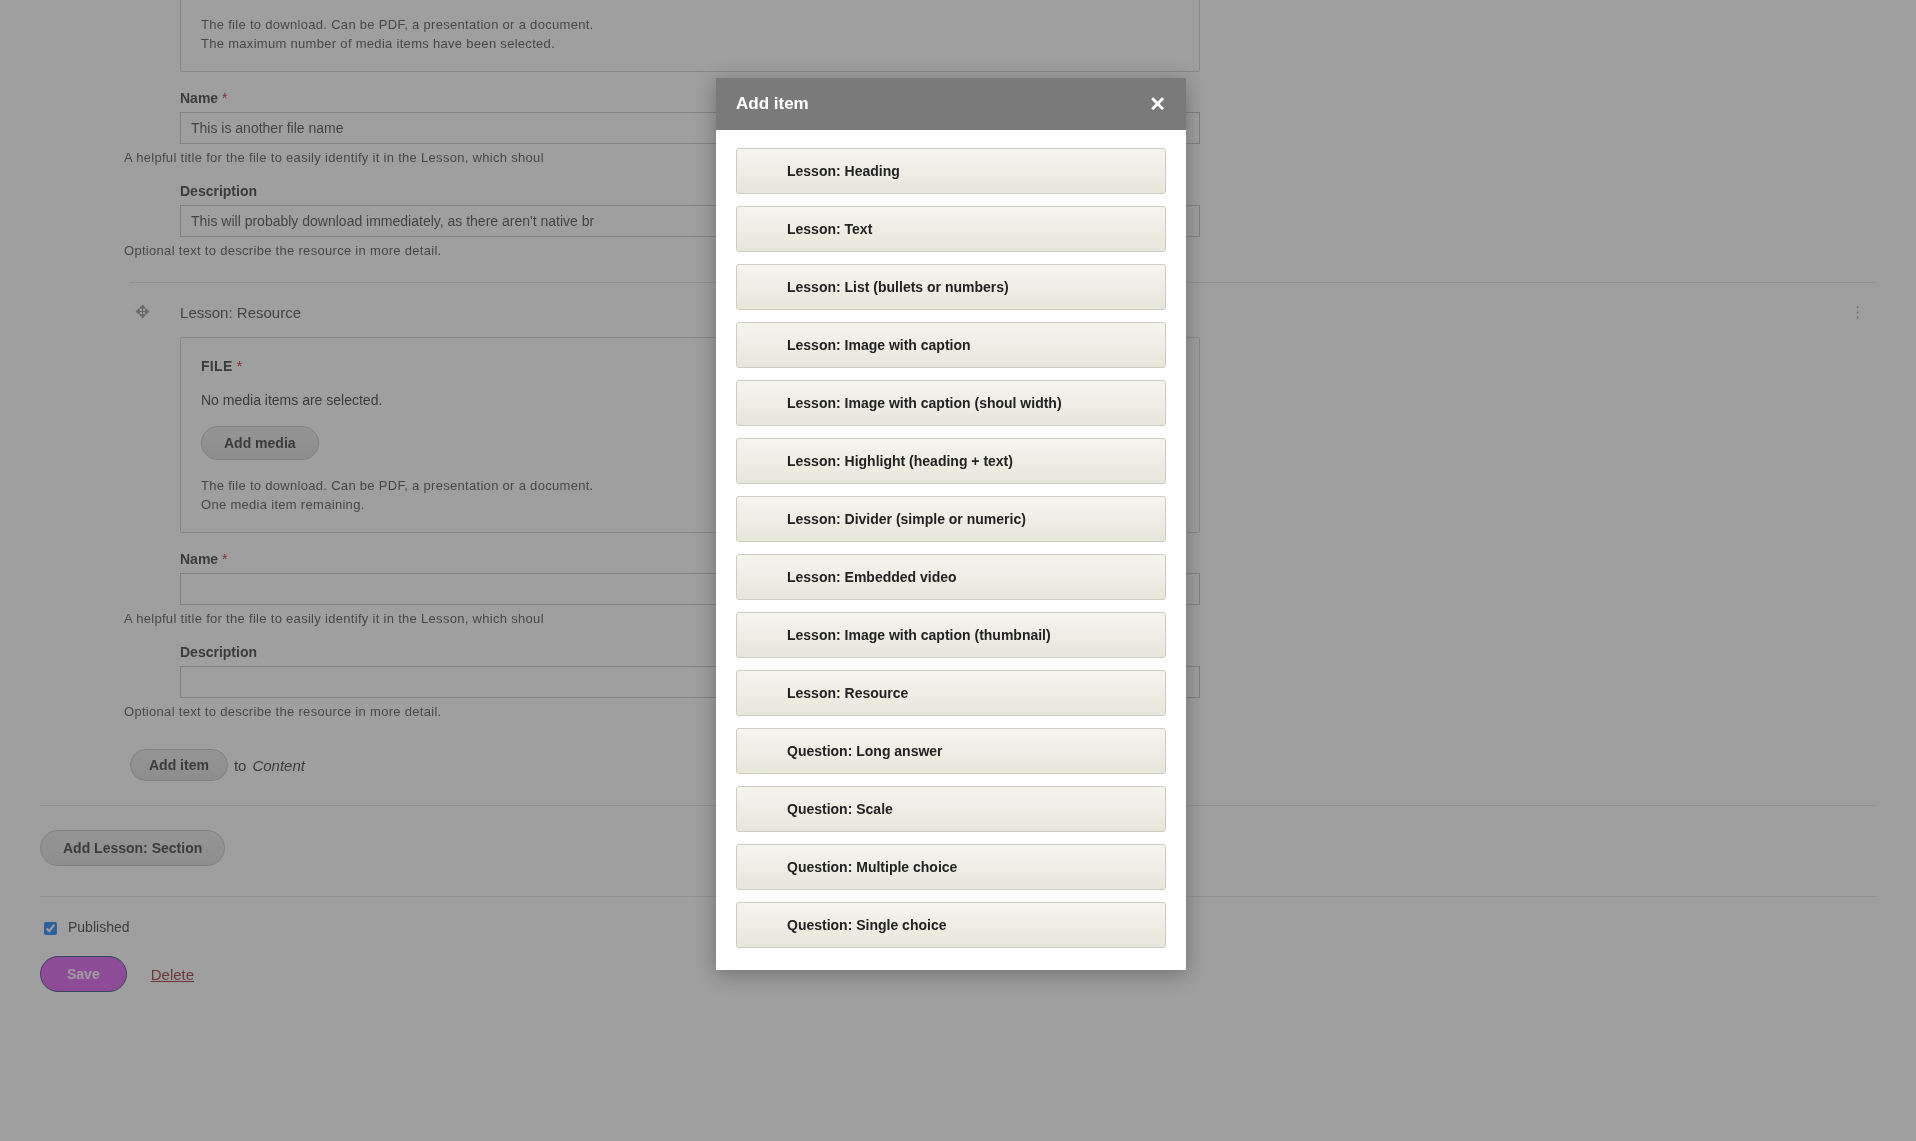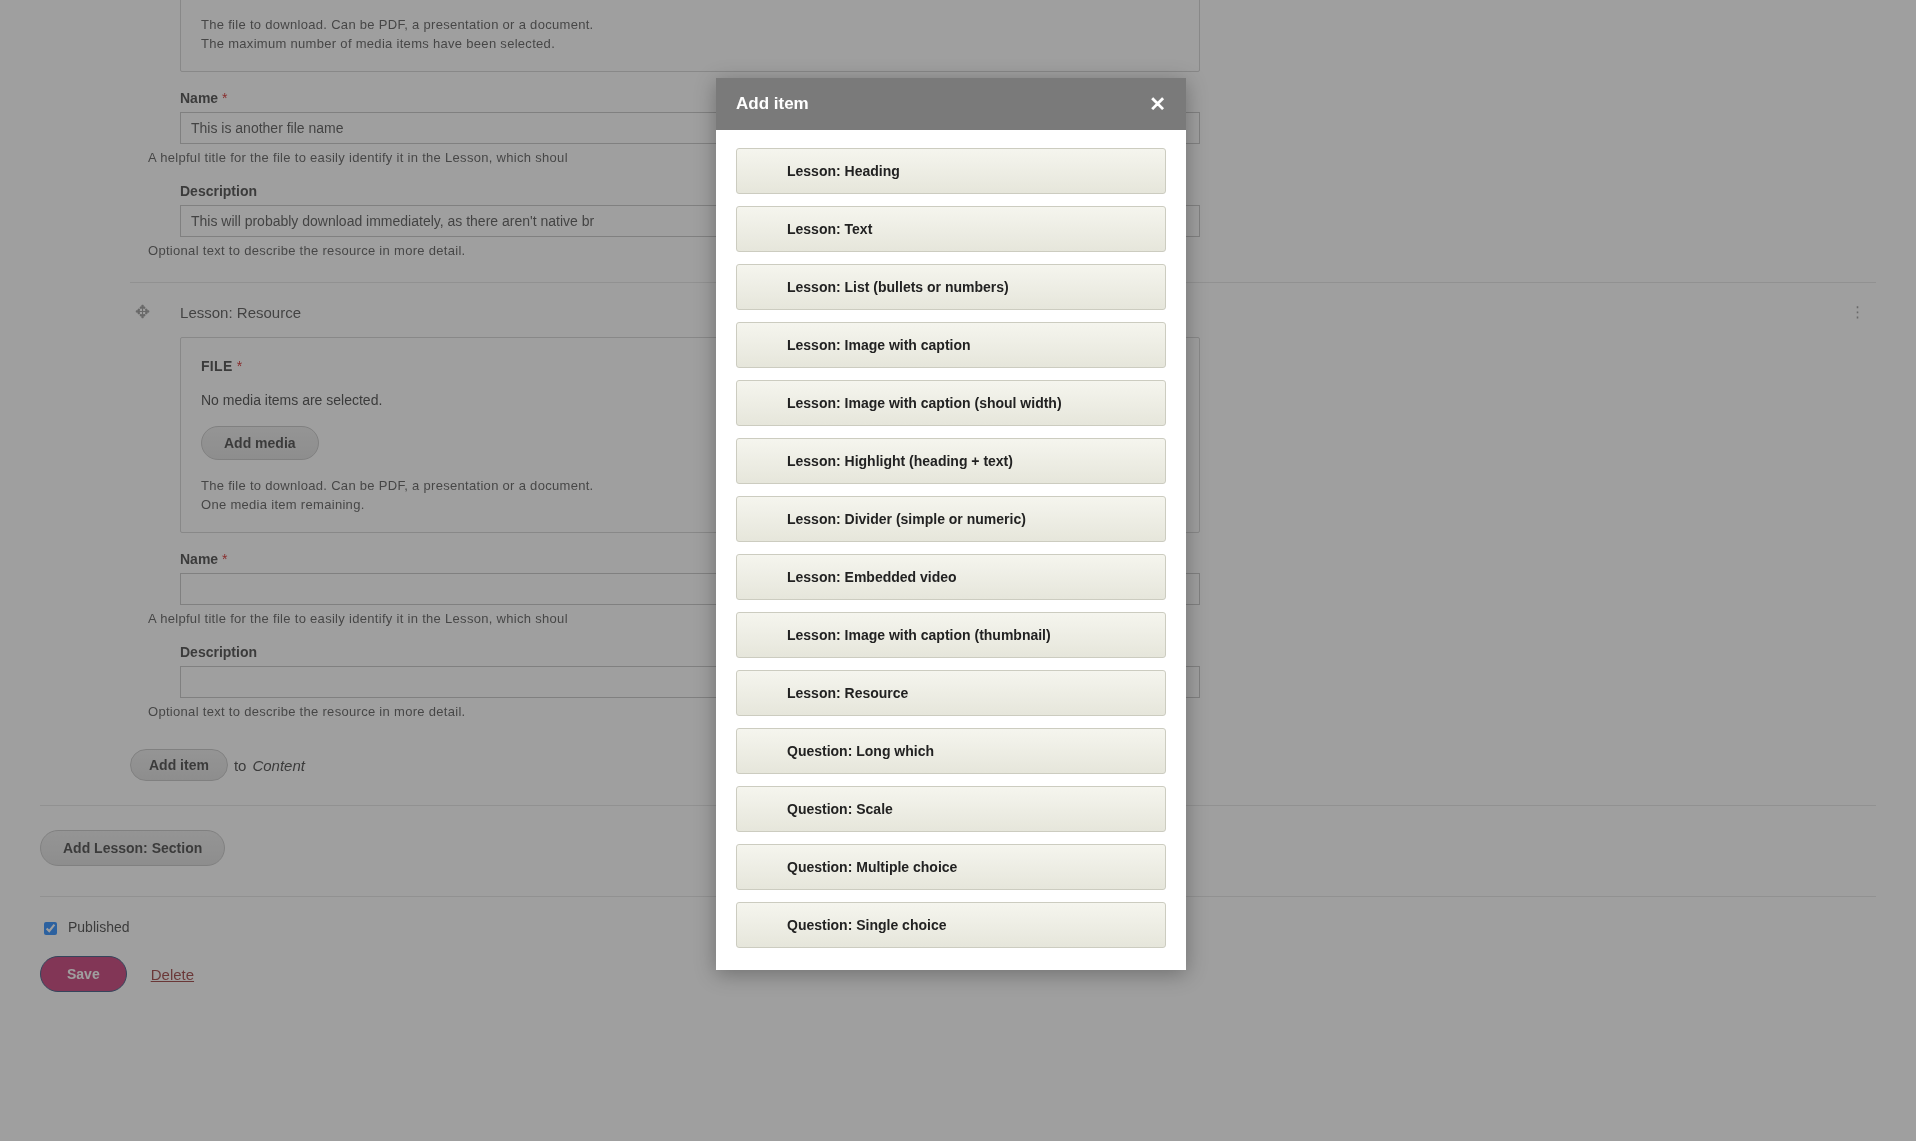--- a/index.html
+++ b/index.html
@@ -46,21 +46,21 @@
     padding: 7px 10px;
     font-size: 14px;
     width: 1020px;
     margin-left: 140px;
     font-family: inherit;
     color: #333;
   }
   .help-text {
     color: #3a3a3a;
     font-size: 13px;
-    margin-left: 108px;
+    margin-left: 84px;
     margin-top: 6px;
     letter-spacing: 0.3px;
   }
   .section-row {
     border-top: 1px solid #e0e0e0;
     margin-top: 24px;
     margin-left: 90px;
     padding-top: 18px;
     display: flex;
     align-items: center;
@@ -153,21 +153,21 @@
   }
   .actions-row {
     margin-top: 18px;
     display: flex;
     align-items: center;
     gap: 24px;
   }
   .save-btn {
     padding: 9px 26px;
     border-radius: 22px;
-    background: #be185d;
+    background: #d946ef;
     border: 1px solid #14396b;
     color: #fff;
     font-weight: bold;
     font-size: 14px;
     cursor: pointer;
     font-family: inherit;
   }
   .delete-link {
     color: #8a1a1a;
     text-decoration: underline;
@@ -303,18 +303,18 @@
     <div class="item-option">Lesson: Heading</div>
     <div class="item-option">Lesson: Text</div>
     <div class="item-option">Lesson: List (bullets or numbers)</div>
     <div class="item-option">Lesson: Image with caption</div>
     <div class="item-option">Lesson: Image with caption (shoul width)</div>
     <div class="item-option">Lesson: Highlight (heading + text)</div>
     <div class="item-option">Lesson: Divider (simple or numeric)</div>
     <div class="item-option">Lesson: Embedded video</div>
     <div class="item-option">Lesson: Image with caption (thumbnail)</div>
     <div class="item-option">Lesson: Resource</div>
-    <div class="item-option">Question: Long which</div>
+    <div class="item-option">Question: Long answer</div>
     <div class="item-option">Question: Scale</div>
     <div class="item-option">Question: Multiple choice</div>
     <div class="item-option">Question: Single choice</div>
   </div>
 </div>
 
 </body></html>

